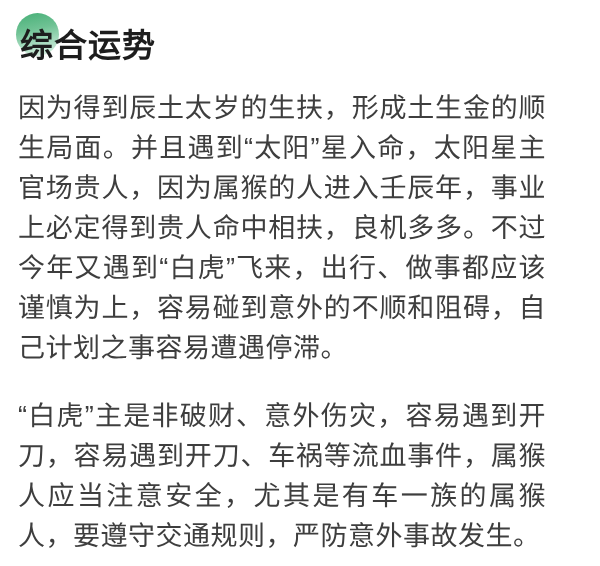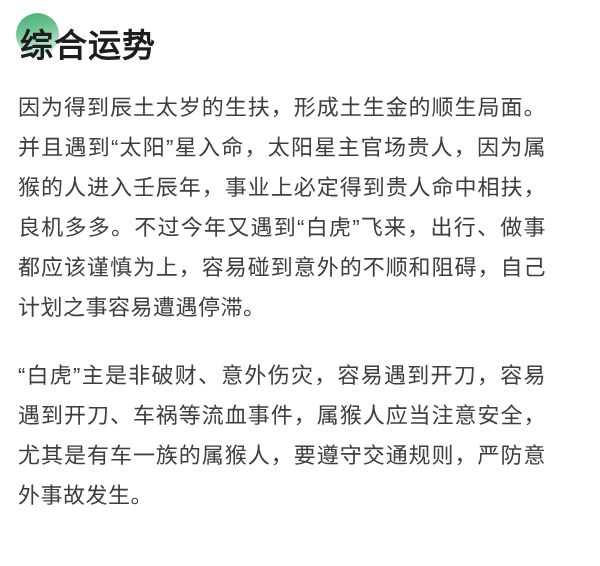--- a/index.html
+++ b/index.html
@@ -50,21 +50,21 @@
     color: #1d1d1d;
     letter-spacing: 1px;
   }
 
   
   .body-text {
     margin-top: 24px;
   }
 
   .para {
-    font-size: 22px;
+    font-size: 27px;
     line-height: 40px;
     font-weight: 400;
     color: #3e3e3e;
     letter-spacing: 0.5px;
     text-align: justify;
     text-justify: inter-ideograph;
   }
 
   .para + .para {
     margin-top: 28px;

